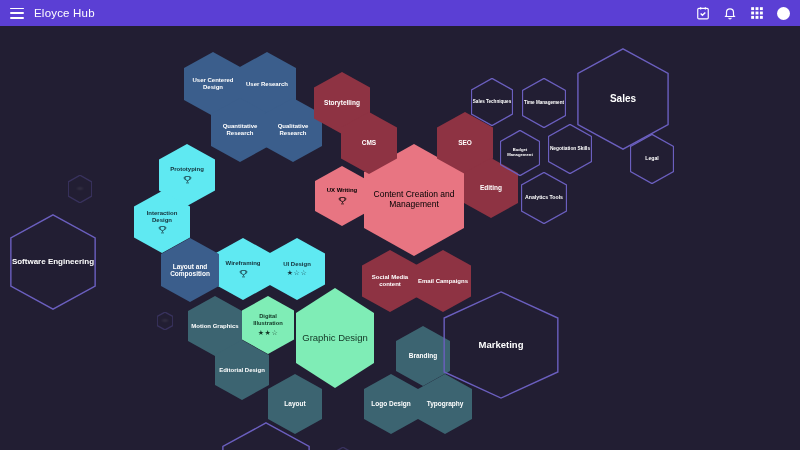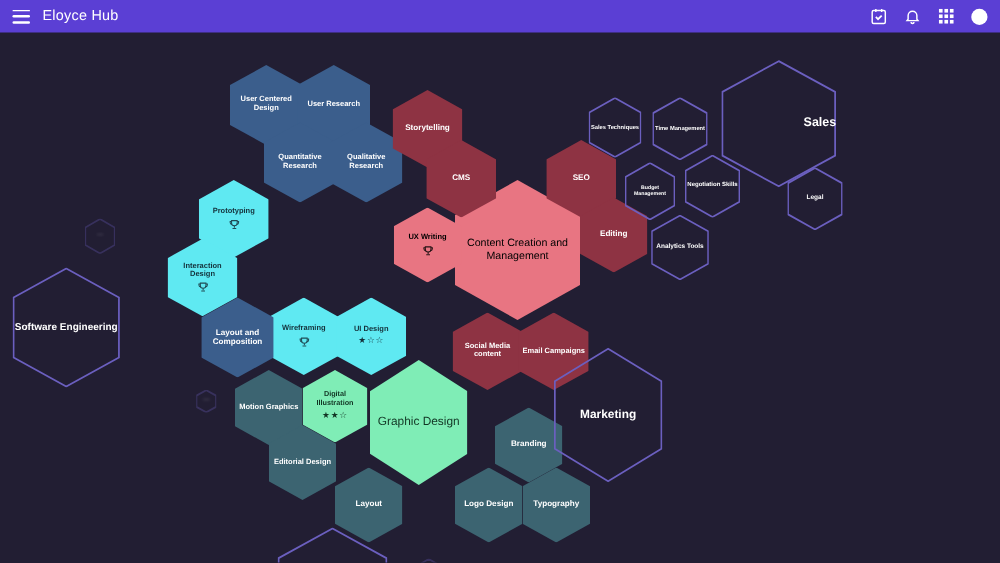--- a/index.html
+++ b/index.html
@@ -233,27 +233,27 @@
     </div>
     <div class="hex c-teal" style="left: 396px; top: 300px; width: 54px; height: 60px;">
       <span class="lbl" style="font-size: 6.5px; font-weight: bold;">Branding</span>
     </div>
     <div class="hex c-teal" style="left: 364px; top: 348px; width: 54px; height: 60px;">
       <span class="lbl" style="font-size: 6.5px; font-weight: bold;">Logo Design</span>
     </div>
     <div class="hex c-teal" style="left: 418px; top: 348px; width: 54px; height: 60px;">
       <span class="lbl" style="font-size: 6.5px; font-weight: bold;">Typography</span>
     </div>
-    <div class="hex-outline" style="left: 577px; top: 22px; width: 92px; height: 102px; justify-content: flex-end;">
+    <div class="hex-outline" style="left: 577px; top: 22px; width: 92px; height: 102px;">
       <svg viewBox="0 0 100 112" preserveAspectRatio="none">
         <polygon points="50,1 99,28 99,84 50,111 1,84 1,28" fill="none" stroke="#6B5FBF" stroke-width="1.4" vector-effect="non-scaling-stroke"></polygon>
       </svg>
       <span class="lbl" style="font-size: 10px;">Sales</span>
     </div>
-    <div class="hex-outline" style="left: 443px; top: 252px; width: 87px; height: 108px;">
+    <div class="hex-outline" style="left: 443px; top: 265px; width: 116px; height: 108px;">
       <svg viewBox="0 0 100 112" preserveAspectRatio="none">
         <polygon points="50,1 99,28 99,84 50,111 1,84 1,28" fill="none" stroke="#6B5FBF" stroke-width="1.4" vector-effect="non-scaling-stroke"></polygon>
       </svg>
       <span class="lbl" style="font-size: 9.5px;">Marketing</span>
     </div>
     <div class="hex-outline" style="left: 10px; top: 188px; width: 86px; height: 96px;">
       <svg viewBox="0 0 100 112" preserveAspectRatio="none">
         <polygon points="50,1 99,28 99,84 50,111 1,84 1,28" fill="none" stroke="#6B5FBF" stroke-width="1.4" vector-effect="non-scaling-stroke"></polygon>
       </svg>
       <span class="lbl" style="font-size: 8px;">Software Engineering</span>

